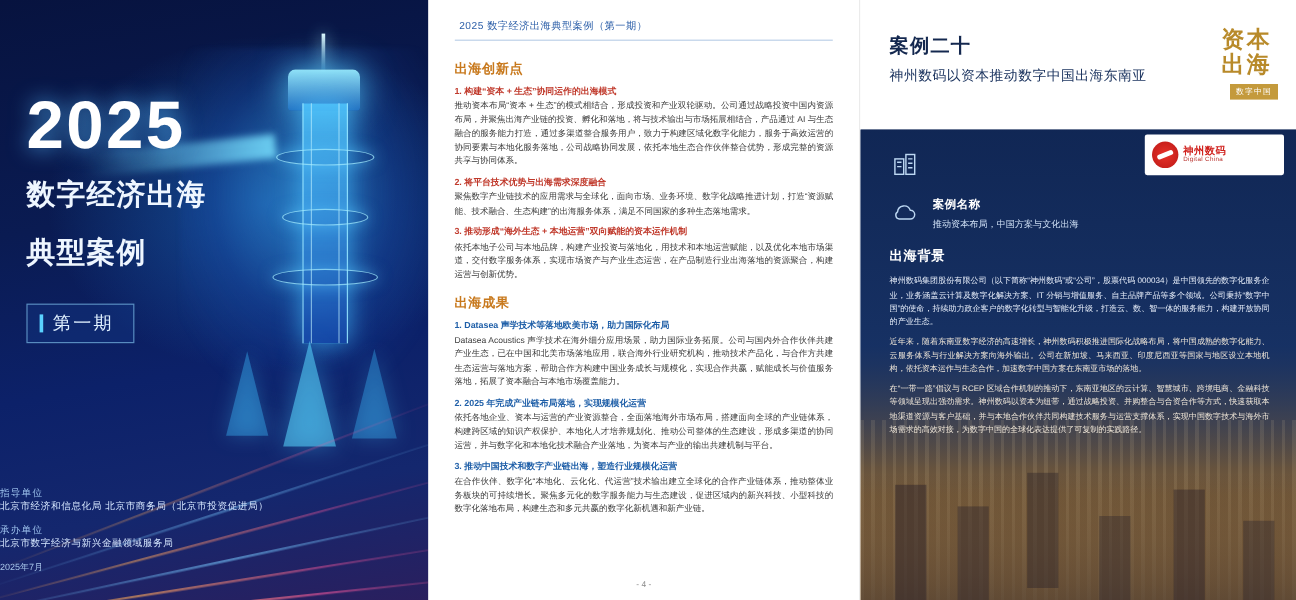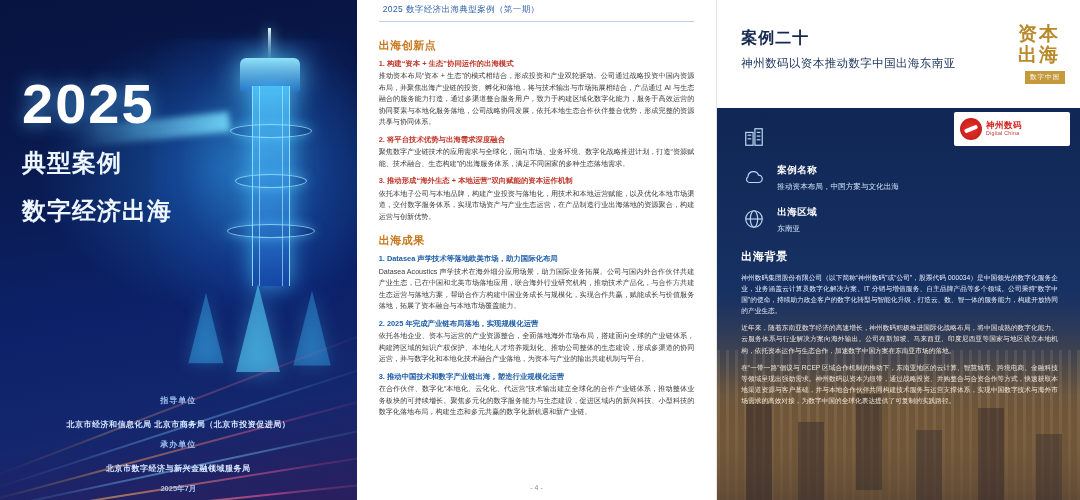--- a/index.html
+++ b/index.html
@@ -167,44 +167,42 @@
     background: rgba(20,60,140,0.35);
   }
   .cover-badge .bar {
     display: inline-block;
     width: 3px; height: 15px;
     background: #5ad2ff;
   }
   .cover-footer {
     position: absolute;
     left: 0; right: 0;
-    bottom: 6px;
-    text-align: center;
+    bottom: 22px;
     z-index: 6;
     color: #cfe2ff;
-    font-weight: bold;
   }
   .cf-label { font-size: 8px; color: #9fc4ef; letter-spacing: 1px; }
-  .cf-orgs { font-size: 8px; color: #d6e7ff; margin-top: 13px; letter-spacing: 0.5px;}
+  .cf-orgs { font-size: 8px; color: #d6e7ff; margin-top: 0; letter-spacing: 0.5px;}
   .cf-gap { height: 9px; }
   .cf-date { font-size: 7.5px; color: #a8c6ea; margin-top: 10px; }
 
   
   .mid {
     position: relative;
     width: 360px;
     height: 500px;
     background: #ffffff;
     padding: 0;
     border-right: 1px solid #e6e6e6;
   }
   .mid-header {
     font-size: 8.5px;
     color: #2b5ea8;
-    padding: 4px 0 0 26px;
+    padding: 16px 0 0 26px;
     letter-spacing: 0.4px;
   }
   .mid-rule {
     margin: 5px 22px 0 22px;
     height: 1px;
     background: #bcd0e8;
   }
   .mid-body {
     padding: 10px 22px 0 22px;
   }
@@ -435,22 +433,26 @@
       <div class="streak" style="bottom:44px;  transform: rotate(-9deg); opacity:.8"></div>
       <div class="streak b" style="bottom:62px; transform: rotate(-12deg); opacity:.7"></div>
       <div class="streak" style="bottom:82px;  transform: rotate(-15deg); opacity:.65"></div>
       <div class="streak b" style="bottom:104px;transform: rotate(-18deg); opacity:.5"></div>
       <div class="streak" style="bottom:128px; transform: rotate(-21deg); opacity:.4"></div>
 
     </div>
 
     <div class="cover-title">
       <div class="cover-year">2025</div>
+      <div class="cover-line">数字经济出海</div>
       <div class="cover-line">典型案例</div>
-      <div class="cover-line">数字经济出海</div>
+      <div class="cover-badge">
+        <span class="bar"></span>
+        <span>第一期</span>
+      </div>
     </div>
 
     <div class="cover-footer">
       <div class="cf-label">指导单位</div>
       <div class="cf-orgs">北京市经济和信息化局    北京市商务局（北京市投资促进局）</div>
       <div class="cf-gap"></div>
       <div class="cf-label">承办单位</div>
       <div class="cf-orgs">北京市数字经济与新兴金融领域服务局</div>
       <div class="cf-date">2025年7月</div>
     </div>
@@ -540,33 +542,20 @@
           <svg viewBox="0 0 24 24" fill="none" stroke="currentColor" stroke-width="1.3">
             <path d="M7 18h10a4 4 0 0 0 0-8 6 6 0 0 0-11.6 1.6A3.5 3.5 0 0 0 7 18z"></path>
           </svg>
         </div>
         <div>
           <div class="info-label">案例名称</div>
           <div class="info-value">推动资本布局，中国方案与文化出海</div>
         </div>
       </div>
 
-      <div class="info-row">
-        <div class="info-icon">
-          <svg viewBox="0 0 24 24" fill="none" stroke="currentColor" stroke-width="1.3">
-            <circle cx="12" cy="12" r="9"></circle>
-            <ellipse cx="12" cy="12" rx="4" ry="9"></ellipse>
-            <line x1="3" y1="12" x2="21" y2="12"></line>
-          </svg>
-        </div>
-        <div>
-          <div class="info-label">出海区域</div>
-          <div class="info-value">东南亚</div>
-        </div>
-      </div>
 
       <div class="bg-title">出海背景</div>
       <div class="bg-para">神州数码集团股份有限公司（以下简称“神州数码”或“公司”，股票代码 000034）是中国领先的数字化服务企业，业务涵盖云计算及数字化解决方案、IT 分销与增值服务、自主品牌产品等多个领域。公司秉持“数字中国”的使命，持续助力政企客户的数字化转型与智能化升级，打造云、数、智一体的服务能力，构建开放协同的产业生态。</div>
       <div class="bg-para dim">近年来，随着东南亚数字经济的高速增长，神州数码积极推进国际化战略布局，将中国成熟的数字化能力、云服务体系与行业解决方案向海外输出。公司在新加坡、马来西亚、印度尼西亚等国家与地区设立本地机构，依托资本运作与生态合作，加速数字中国方案在东南亚市场的落地。</div>
       <div class="bg-para dim">在“一带一路”倡议与 RCEP 区域合作机制的推动下，东南亚地区的云计算、智慧城市、跨境电商、金融科技等领域呈现出强劲需求。神州数码以资本为纽带，通过战略投资、并购整合与合资合作等方式，快速获取本地渠道资源与客户基础，并与本地合作伙伴共同构建技术服务与运营支撑体系，实现中国数字技术与海外市场需求的高效对接，为数字中国的全球化表达提供了可复制的实践路径。</div>
     </div>
 
   </div>
 
 </div>

